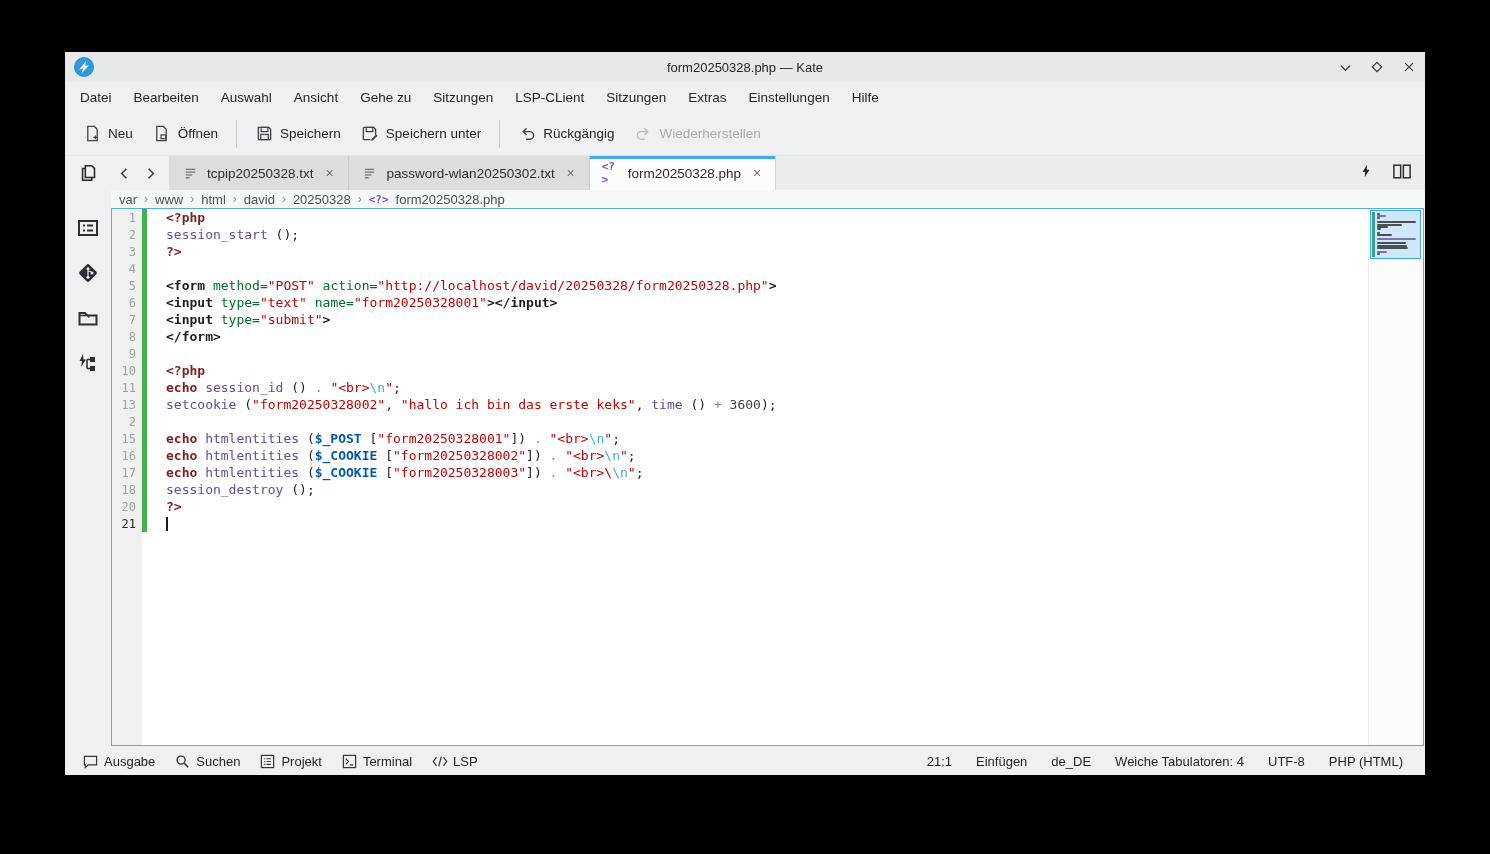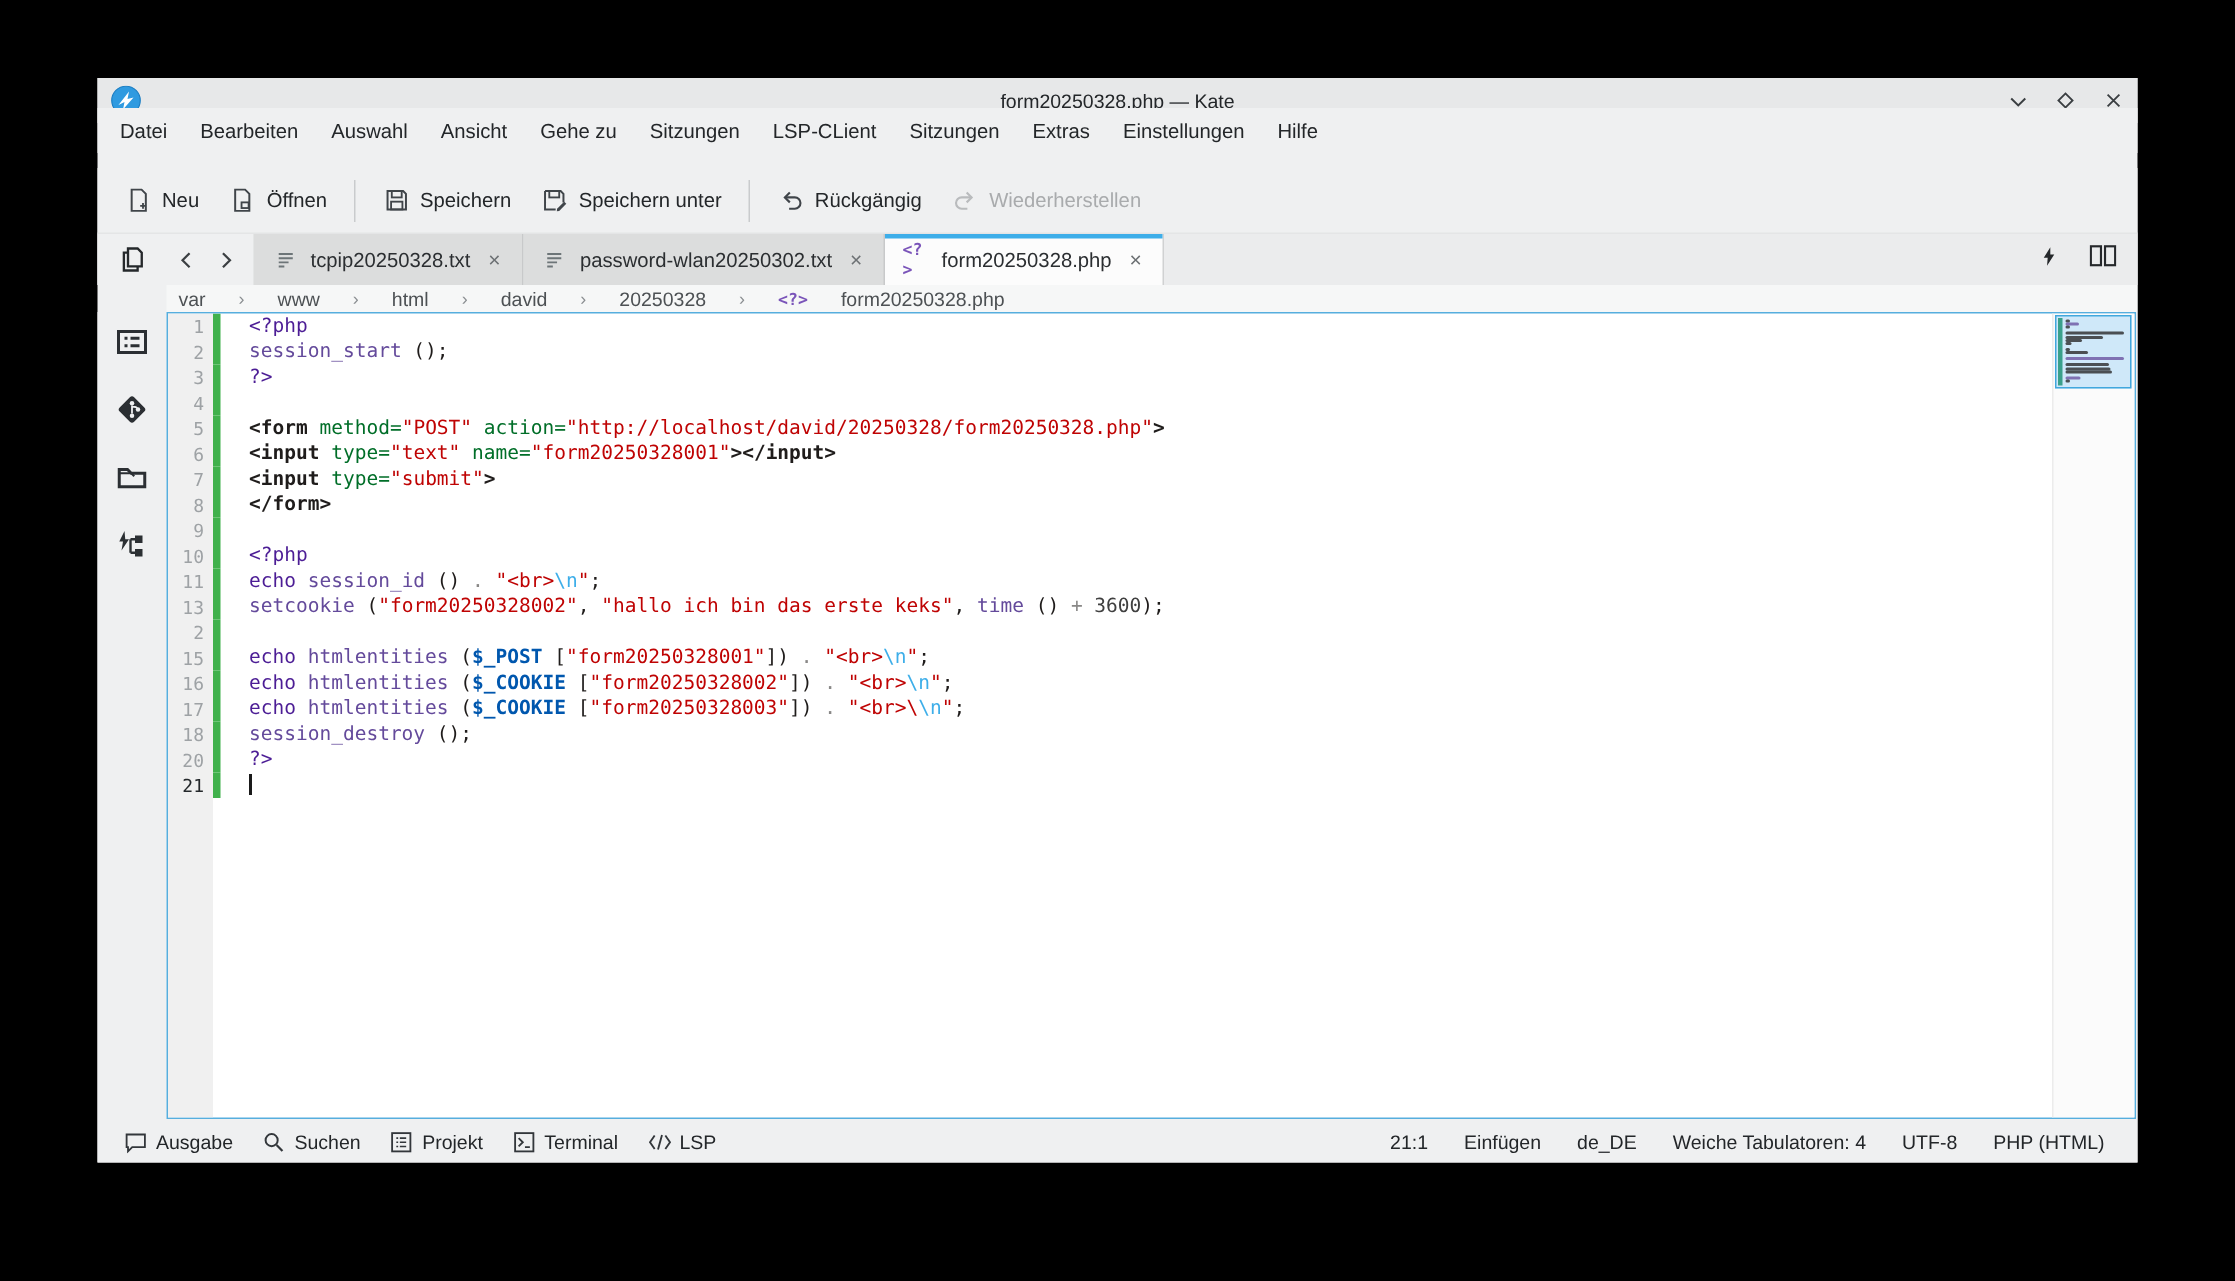--- a/index.html
+++ b/index.html
@@ -9,21 +9,21 @@
   #window{position:absolute;left:65px;top:52px;width:1360px;height:723px;background:#eff0f1;color:#232629;}
 
   
   .titlebar{position:absolute;left:0;top:0;width:100%;height:30px;background:#e7e8e9;display:flex;align-items:center;}
   .kate-logo{position:absolute;left:9px;top:5px;width:20px;height:20px;}
   .title-text{width:100%;text-align:center;font-size:13px;color:#232629;}
   .win-controls{position:absolute;right:8px;top:0;height:30px;display:flex;align-items:center;gap:16px;color:#3a3e41;}
   .win-controls .wbtn{width:16px;height:16px;display:flex;align-items:center;justify-content:center;cursor:default;}
 
   
-  .menubar{position:absolute;left:0;top:20px;width:100%;height:30px;background:#eff0f1;display:flex;align-items:center;padding-left:4px;}
+  .menubar{position:absolute;left:0;top:30px;width:100%;height:30px;background:#eff0f1;display:flex;align-items:center;padding-left:4px;}
   .menu-item{padding:4px 11px;font-size:13.5px;color:#232629;}
 
   
   .toolbar{position:absolute;left:0;top:60px;width:100%;height:44px;background:#eff0f1;display:flex;align-items:center;padding-left:8px;border-bottom:1px solid #e4e5e6;}
   .tb-btn{display:flex;align-items:center;gap:7px;padding:7px 10px;font-size:13.5px;color:#232629;}
   .tb-btn .ticon{width:18px;height:18px;display:flex;align-items:center;justify-content:center;color:#40454a;}
   .tb-btn.disabled{color:#a9abad;}
   .tb-btn.disabled .ticon{color:#b9bbbd;}
   .tb-sep{width:1px;height:28px;background:#c9cbcd;margin:0 8px;}
 
@@ -33,39 +33,39 @@
   .tb-nav{width:22px;height:22px;display:flex;align-items:center;justify-content:center;color:#3c4043;}
   .doc-copy{width:24px;height:24px;display:flex;align-items:center;justify-content:center;color:#25282b;margin-right:8px;}
   .tab{display:flex;align-items:center;gap:8px;padding:0 10px 0 12px;font-size:13.5px;background:#dcdddd;border-right:1px solid #c8c9ca;position:relative;color:#2b2e31;}
   .tab .close-x{color:#6d7174;font-size:14px;width:16px;text-align:center;}
   .tab.active{background:#fcfcfc;border-right:1px solid #d0d1d2;}
   .tab.active::before{content:"";position:absolute;left:0;top:0;width:100%;height:3px;background:#3daee9;}
   .tab .file-glyph{width:18px;display:flex;justify-content:center;}
   .tabbar-right{margin-left:auto;display:flex;align-items:center;gap:20px;padding-right:14px;background:#ebeced;color:#25282b;}
 
   
-  .breadcrumb{position:absolute;left:46px;top:138px;width:calc(100% - 46px);height:18px;background:#f6f7f7;display:flex;align-items:center;font-size:13px;color:#4d5154;padding-left:8px;gap:22px;}
+  .breadcrumb{position:absolute;left:46px;top:138px;width:calc(100% - 46px);height:18px;background:#f6f7f7;display:flex;align-items:center;font-size:13px;color:#4d5154;padding-left:8px;gap:7px;}
   .crumb-sep{color:#8a8e91;font-size:12px;}
   .php-glyph{font-family:"DejaVu Sans Mono",monospace;font-size:11px;font-weight:bold;color:#7a54b9;}
 
   
   .main{position:absolute;left:0;top:156px;width:100%;height:540px;background:#eff0f1;}
   .dock{position:absolute;left:0;top:0;width:46px;height:100%;display:flex;flex-direction:column;align-items:center;padding-top:8px;gap:21px;color:#2b2f33;}
   .dock-btn{width:24px;height:24px;display:flex;align-items:center;justify-content:center;}
 
   .editor{position:absolute;left:46px;top:0;width:1313px;height:538px;background:#ffffff;border:1px solid #56aede;overflow:hidden;}
   .gutter-bg{position:absolute;left:0;top:0;width:30px;height:100%;background:#f0f0f0;}
   .code-line{position:relative;height:17px;display:flex;align-items:center;font-family:"DejaVu Sans Mono",monospace;font-size:13px;white-space:pre;}
   .ln{width:30px;flex:0 0 30px;text-align:right;padding-right:6px;color:#9ea2a5;font-size:12px;position:relative;z-index:1;}
   .ln.current{color:#24282b;}
   .mod-marker{width:5px;flex:0 0 5px;height:17px;background:#40b14c;}
   .line-text{padding-left:19px;}
   .caret{display:inline-block;width:2px;height:14px;background:#1a1a1a;vertical-align:middle;}
 
-  .tk-kw{color:#4c1d95;font-weight:normal;}
+  .tk-kw{color:#7f1d1d;font-weight:bold;}
   .tk-tag{color:#1f1c1b;font-weight:bold;}
   .tk-fn{color:#644a9b;}
   .tk-str{color:#bf0303;}
   .tk-esc{color:#3daee9;}
   .tk-var{color:#0057ae;font-weight:bold;}
   .tk-num{color:#404040;}
   .tk-op{color:#898887;}
   .tk-attr{color:#006e28;}
   .tk-pl{color:#1f1c1b;}
 

